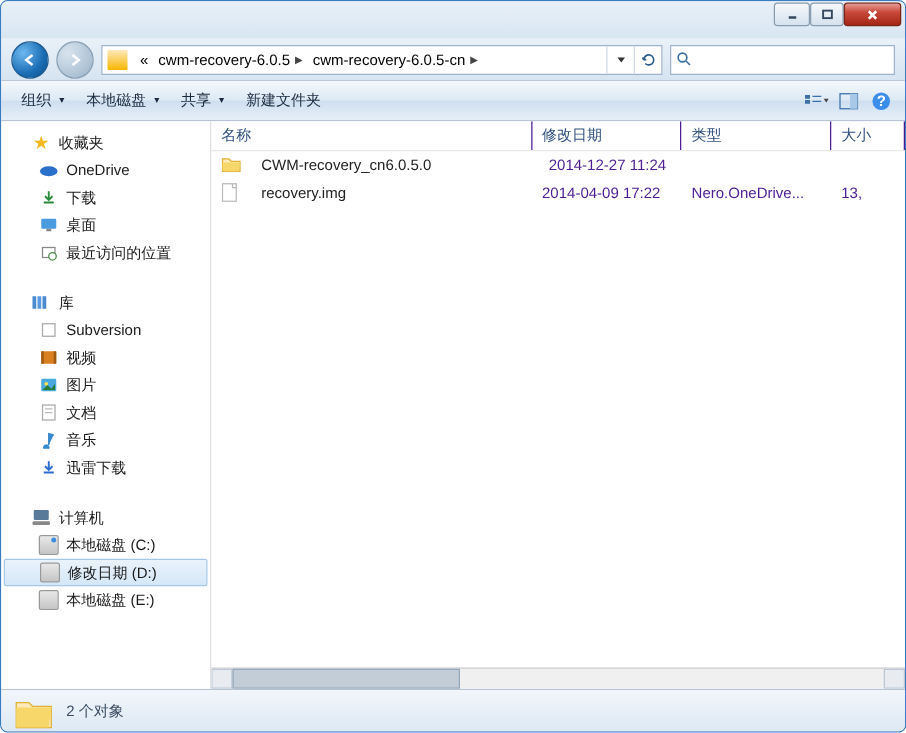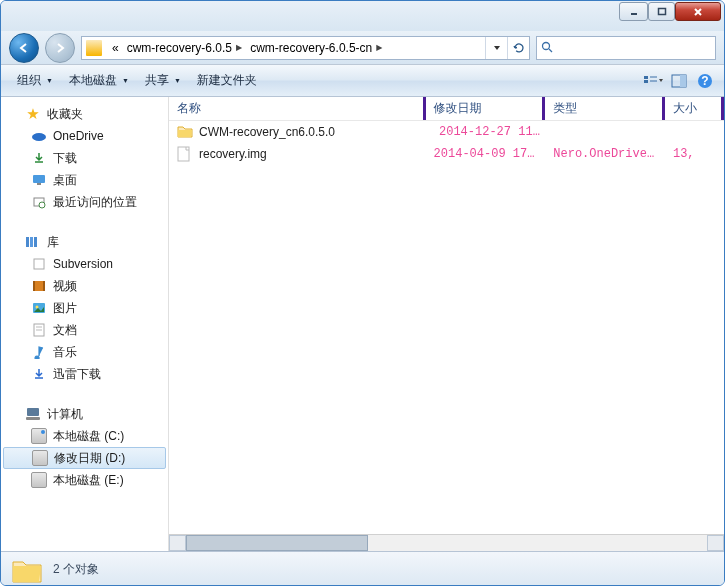--- a/index.html
+++ b/index.html
@@ -47,27 +47,27 @@
 .tree-group { padding: 6px 0 12px; }
 .tree-item { display: flex; align-items: center; height: 22px; padding-left: 12px; cursor: pointer; }
 .tree-item.child { padding-left: 30px; }
 .tree-item.selected { background: linear-gradient(#eaf3fb, #d4e7f7); border: 1px solid #a6c8e8; border-radius: 2px; margin: 0 2px; padding-left: 28px; }
 .tree-item .ticon { width: 16px; height: 16px; margin-right: 6px; display: flex; align-items: center; justify-content: center; }
 .tree-item .tlabel { color: #1a1a1a; white-space: nowrap; }
 .tree-arrow { width: 10px; font-size: 8px; color: #666; margin-right: 2px; }
 
 .content { flex: 1; display: flex; flex-direction: column; overflow: hidden; }
 .colheaders { display: flex; height: 24px; border-bottom: 1px solid #e8e8e8; background: #fff; }
-.colh { padding: 0 8px; display: flex; align-items: center; color: #305080; border-right: 3px solid #4c1d95; cursor: pointer; }
+.colh { padding: 0 8px; display: flex; align-items: center; color: #305080; border-right: 1px solid #4c1d95; cursor: pointer; }
 
 .filelist { flex: 1; overflow: auto; position: relative; }
 .row { display: flex; height: 22px; align-items: center; }
 .cell { padding: 0 8px; overflow: hidden; white-space: nowrap; text-overflow: ellipsis; color: #222; }
-.cell.name { display: flex; align-items: center; gap: 6px; }
-.cell.date, .cell.type, .cell.size { color: #ec4899; font-family: Liberation Mono, monospace; }
+.cell.name { display: flex; align-items: center; gap: 16px; }
+.cell.date, .cell.type, .cell.size { color: #4c1d95; }
 .row .ficon { width: 16px; height: 16px; flex-shrink: 0; }
 
 .hscroll { height: 17px; background: #f0f0f0; border-top: 1px solid #d0d0d0; display: flex; }
 .hscroll .btn { width: 17px; background: #e8ecf1; border: 1px solid #bcc8d6; }
 .hscroll .track { flex: 1; position: relative; }
 .hscroll .thumb { position: absolute; left: 0; top: 0; height: 100%; width: 35%; background: #c2cdd8; border: 1px solid #96a8bb; }
 
 
 .statusbar { height: 36px; background: linear-gradient(#f2f6fb, #dce8f3); border-top: 1px solid #b6c4d5; display: flex; align-items: center; padding: 0 10px; gap: 10px; }
 .statusbar .bigfolder { width: 32px; height: 28px; }

